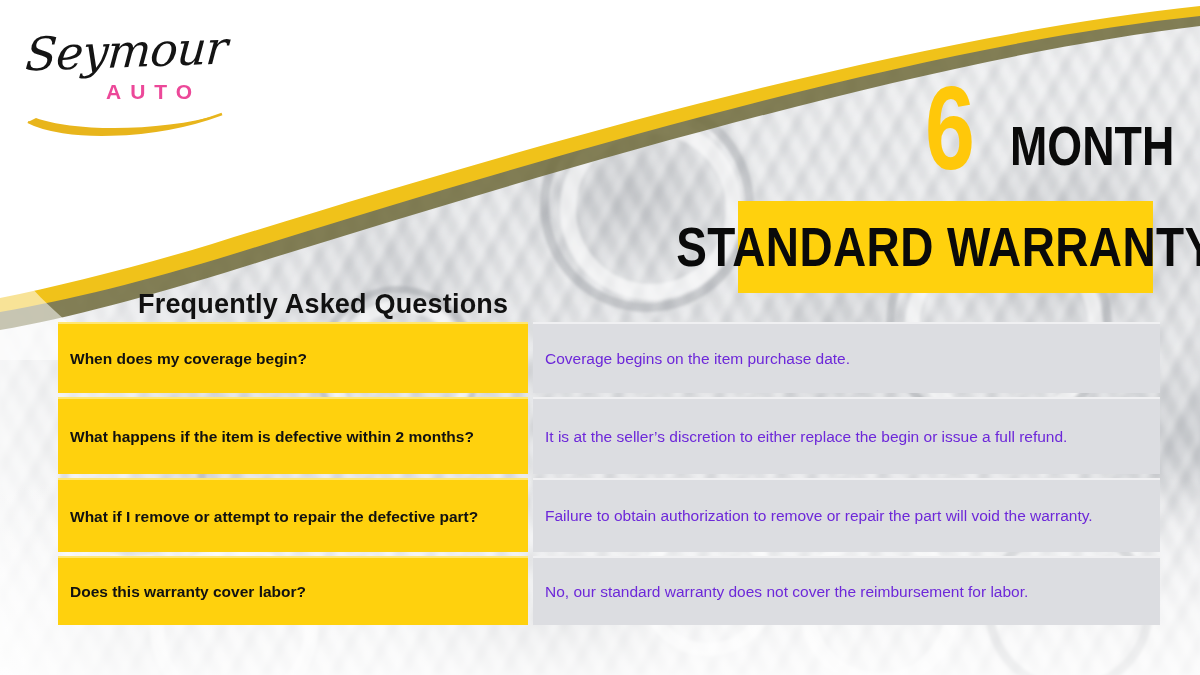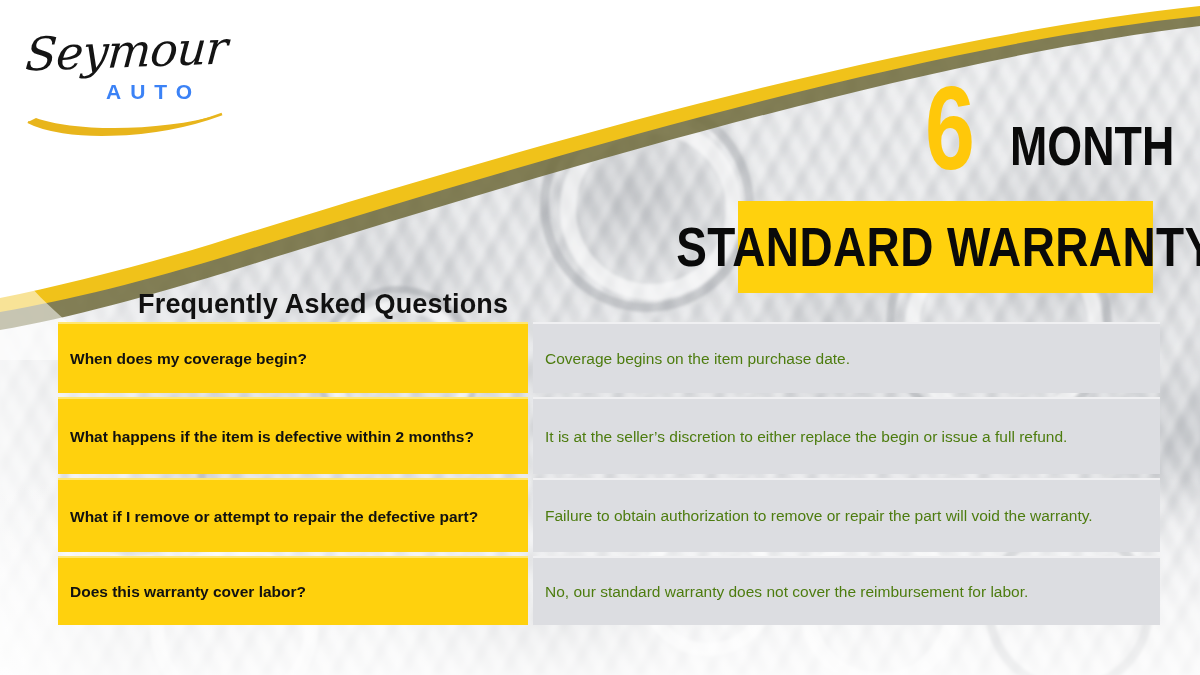--- a/index.html
+++ b/index.html
@@ -111,21 +111,21 @@
     transform: skewX(-6deg) rotate(-2deg);
     white-space: nowrap;
   }
   .logo .auto {
     position: absolute;
     left: 84px; top: 62px;
     font-family: "Liberation Sans", sans-serif;
     font-weight: bold;
     font-size: 21px;
     letter-spacing: 9px;
-    color: #3b82f6;
+    color: #ec4899;
   }
   .logo .underswoosh { position: absolute; left: 0; top: 74px; }
 
   
   .six {
     position: absolute;
     left: 925px; top: 78px;
     font-family: "Liberation Sans Narrow", "Liberation Sans", sans-serif;
     font-weight: bold;
     font-size: 118px;
@@ -205,21 +205,21 @@
     line-height: 21px;
     padding: 20px 18px 20px 12px;
     box-sizing: border-box;
     display: flex;
     align-items: center;
   }
   .faq-a {
     flex: 1 1 auto;
     background: #DCDDE1;
     border-top: 2px solid #F0F0F2;
-    color: #4d7c0f;
+    color: #6d28d9;
     font-size: 15.5px;
     line-height: 22px;
     padding: 18px 16px 18px 12px;
     box-sizing: border-box;
     margin-left: 5px;
     text-align: justify;
     display: flex;
     align-items: center;
   }
   .faq-row.r1 .faq-q, .faq-row.r1 .faq-a { height: 71px; }

